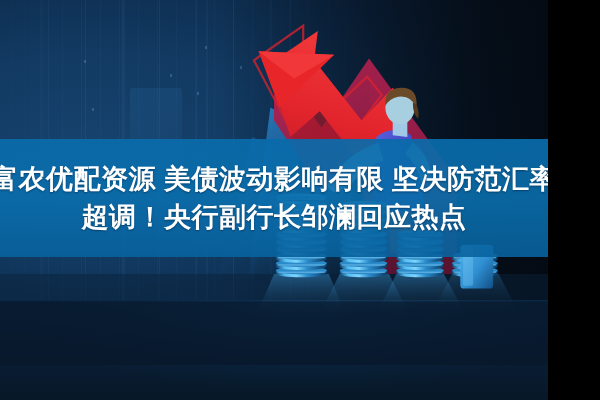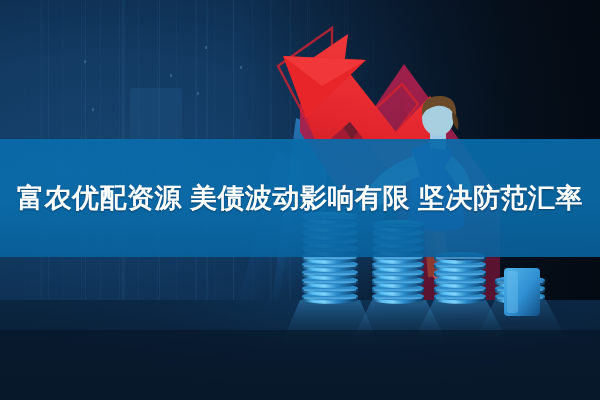--- a/index.html
+++ b/index.html
@@ -1,18 +1,18 @@
 <!DOCTYPE html>
 <html><head>
 <meta charset="utf-8">
 <style>
   html,body{margin:0;padding:0;background:#000;}
   #stage{
     position:relative;
-    width:600px;height:400px;
+    width:548px;height:400px;
     overflow:hidden;
     font-family:"Liberation Sans","DejaVu Sans",sans-serif;
     background:#0a1726;
   }
 
   
   .layer{position:absolute;inset:0;}
 
   #bg-base{
     background:
@@ -303,15 +303,16 @@
     <g>
       <rect x="504" y="268" width="36" height="48" rx="4" fill="url(#gNote)"></rect>
       <rect x="507" y="271" width="11" height="42" rx="3" fill="#7ccbf6" opacity=".35"></rect>
     </g>
 
     <rect x="0" y="330" width="600" height="70" fill="#071424" opacity=".55"></rect>
   </svg>
 
   <div id="headline-band">
     <div class="hl-line">富农优配资源 美债波动影响有限 坚决防范汇率</div>
+    <div class="hl-line">超调！央行副行长邹澜回应热点</div>
   </div>
 
 </div>
 
 </body></html>

